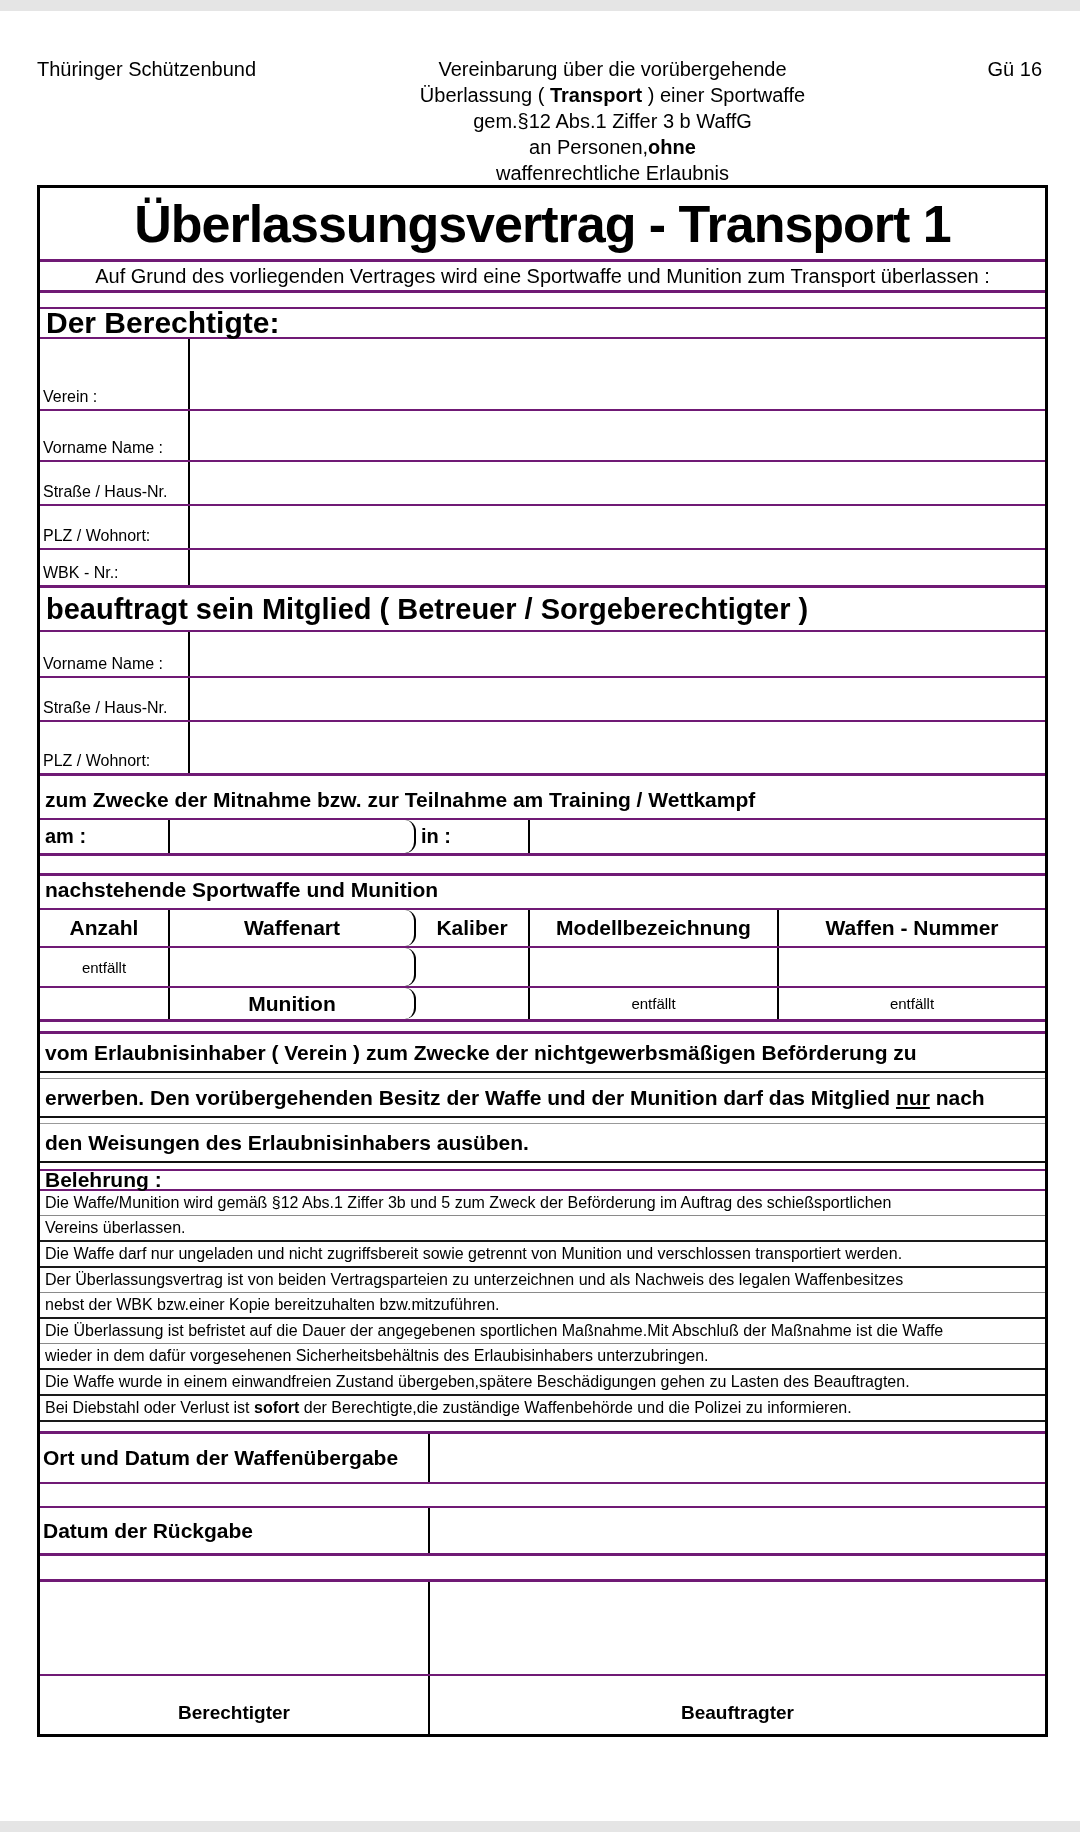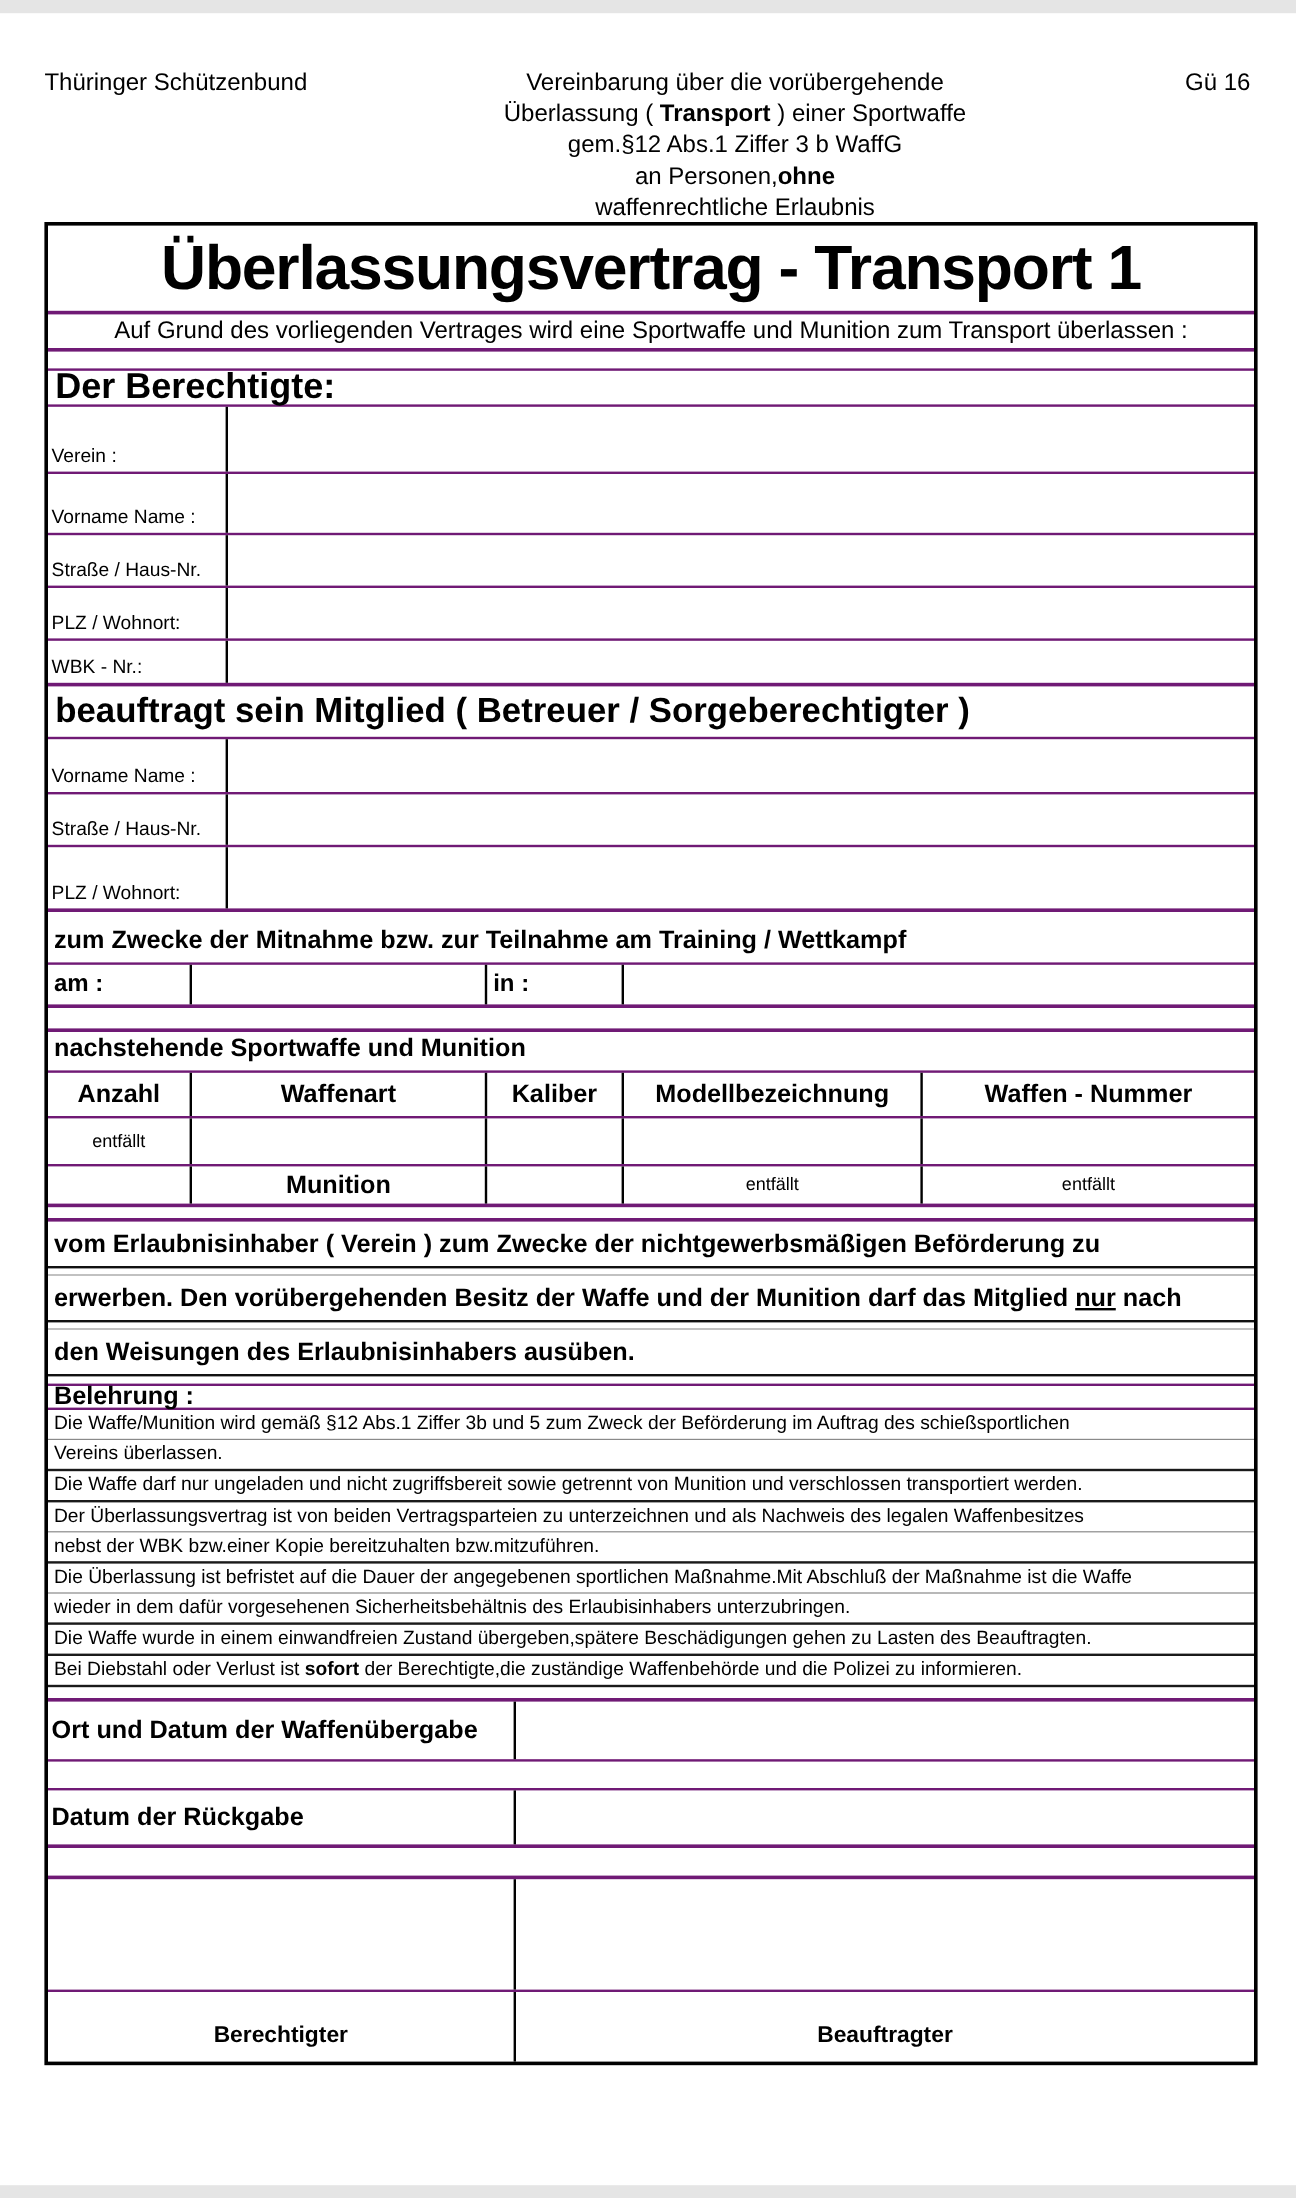--- a/index.html
+++ b/index.html
@@ -43,21 +43,21 @@
   .label-cell {
     width:150px; font-size:16px; display:flex; align-items:flex-end;
     padding:0 1px 4px 3px; line-height:17px;
   }
   .input-cell { flex:1; }
 
   .zweck-head { height:44px; font-size:21px; font-weight:bold; align-items:flex-end; padding:0 0 6px 5px; }
 
   .amin-row { height:36px; }
   .amin-row .lbl { font-size:20px; font-weight:bold; display:flex; align-items:center; padding-left:5px; }
-  .w150 { width:120px; } .w246 { width:246px; } .w114 { width:114px; } .w249 { width:249px; }
+  .w150 { width:130px; } .w246 { width:246px;border-radius:11px; } .w114 { width:114px; } .w249 { width:249px; }
   .w390 { width:390px; }
 
   .tbl-head { height:38px; }
   .tbl-head .cell, .tbl-row .cell { display:flex; align-items:center; justify-content:center; }
   .tbl-head .cell { font-size:21px; font-weight:bold; }
   .tbl-row { height:40px; font-size:15px; }
   .tbl-row.short { height:34px; }
   .munition-lbl { font-size:21px; font-weight:bold; }
   .split-cell { display:flex; padding:0; }
   .split-cell .half { flex:1; }
@@ -112,21 +112,21 @@
   <div class="row title-row bb3">
     <h1>Überlassungsvertrag - Transport 1</h1>
   </div>
 
   <div class="row subtitle-row bb3">Auf Grund des vorliegenden Vertrages wird eine Sportwaffe und Munition zum Transport überlassen :</div>
 
   <div class="row spacer h16"></div>
 
   <div class="row sec-head">Der Berechtigte:</div>
 
-  <div class="row" style="height:56px">
+  <div class="row" style="height:72px">
     <div class="cell label-cell vline">Verein :</div>
     <div class="cell input-cell"></div>
   </div>
   <div class="row" style="height:51px">
     <div class="cell label-cell vline">Vorname Name :</div>
     <div class="cell input-cell"></div>
   </div>
   <div class="row" style="height:44px">
     <div class="cell label-cell vline">Straße / Haus-Nr.</div>
     <div class="cell input-cell"></div>

